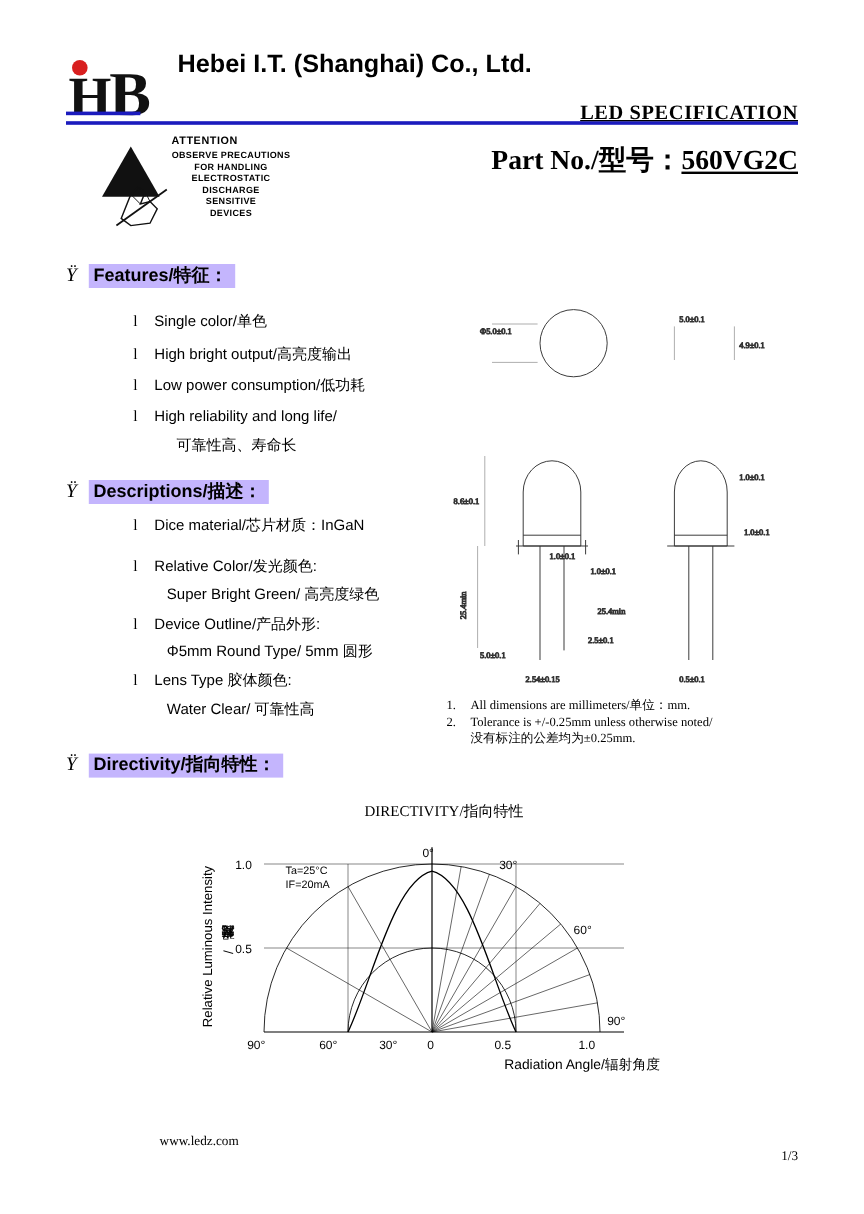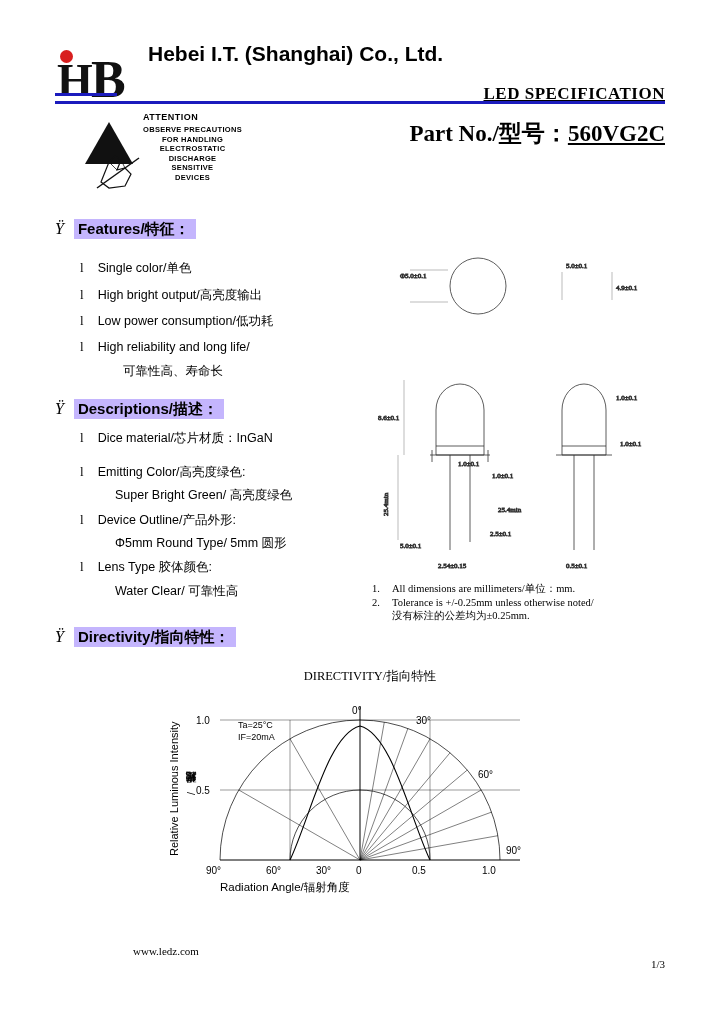--- a/index.html
+++ b/index.html
@@ -156,31 +156,33 @@
     font-weight: bold;
     background: #c4b5fd;
     padding: 1px 6px 2px 4px;
   }
   
   .li {
     position: absolute;
     font-size: 12.5px;
     color: #000;
     white-space: nowrap;
+    margin-left: 31px;
   }
   .li .mark {
     font-family: "Liberation Serif", serif;
     font-size: 13px;
     margin-right: 14px;
   }
   .sub {
     position: absolute;
     font-size: 12.5px;
     color: #000;
     white-space: nowrap;
+    margin-left: 24px;
   }
   
   .drawing {
     position: absolute;
     left: 370px;
     top: 250px;
     width: 300px;
     height: 330px;
   }
   .notes {
@@ -243,21 +245,21 @@
     color: #000;
     writing-mode: vertical-rl;
     transform: rotate(180deg);
     text-align: center;
   }
   .chart-xlabel {
     position: absolute;
     left: 60px;
     top: 212px;
     width: 330px;
-    text-align: left;
+    text-align: right;
     font-size: 11.5px;
     color: #000;
   }
   
   .footer-url {
     position: absolute;
     left: 133px;
     top: 945px;
     font-family: "Liberation Serif", serif;
     font-size: 11px;
@@ -328,21 +330,21 @@
   </div>
   <div class="sub" style="left:123px; top:363px;">可靠性高、寿命长</div>
 
   <div class="sec" style="left:55px; top:400px;">
     <span class="bullet">Ÿ</span><span class="txt">Descriptions/描述：</span>
   </div>
   <div class="li" style="left:80px; top:430px;">
     <span class="mark">l</span><span>Dice material/芯片材质：InGaN</span>
   </div>
   <div class="li" style="left:80px; top:464px;">
-    <span class="mark">l</span><span>Emitting Color/高亮度绿色:</span>
+    <span class="mark">l</span><span>Relative Color/发光颜色:</span>
   </div>
   <div class="sub" style="left:115px; top:487px;text-align:center;">Super Bright   Green/ 高亮度绿色</div>
   <div class="li" style="left:80px; top:512px;text-align:center;">
     <span class="mark">l</span><span>Device Outline/产品外形:</span>
   </div>
   <div class="sub" style="left:115px; top:535px;">Φ5mm Round Type/ 5mm 圆形</div>
   <div class="li" style="left:80px; top:559px;">
     <span class="mark">l</span><span>Lens Type 胶体颜色:</span>
   </div>
   <div class="sub" style="left:115px; top:583px;">Water Clear/ 可靠性高</div>

